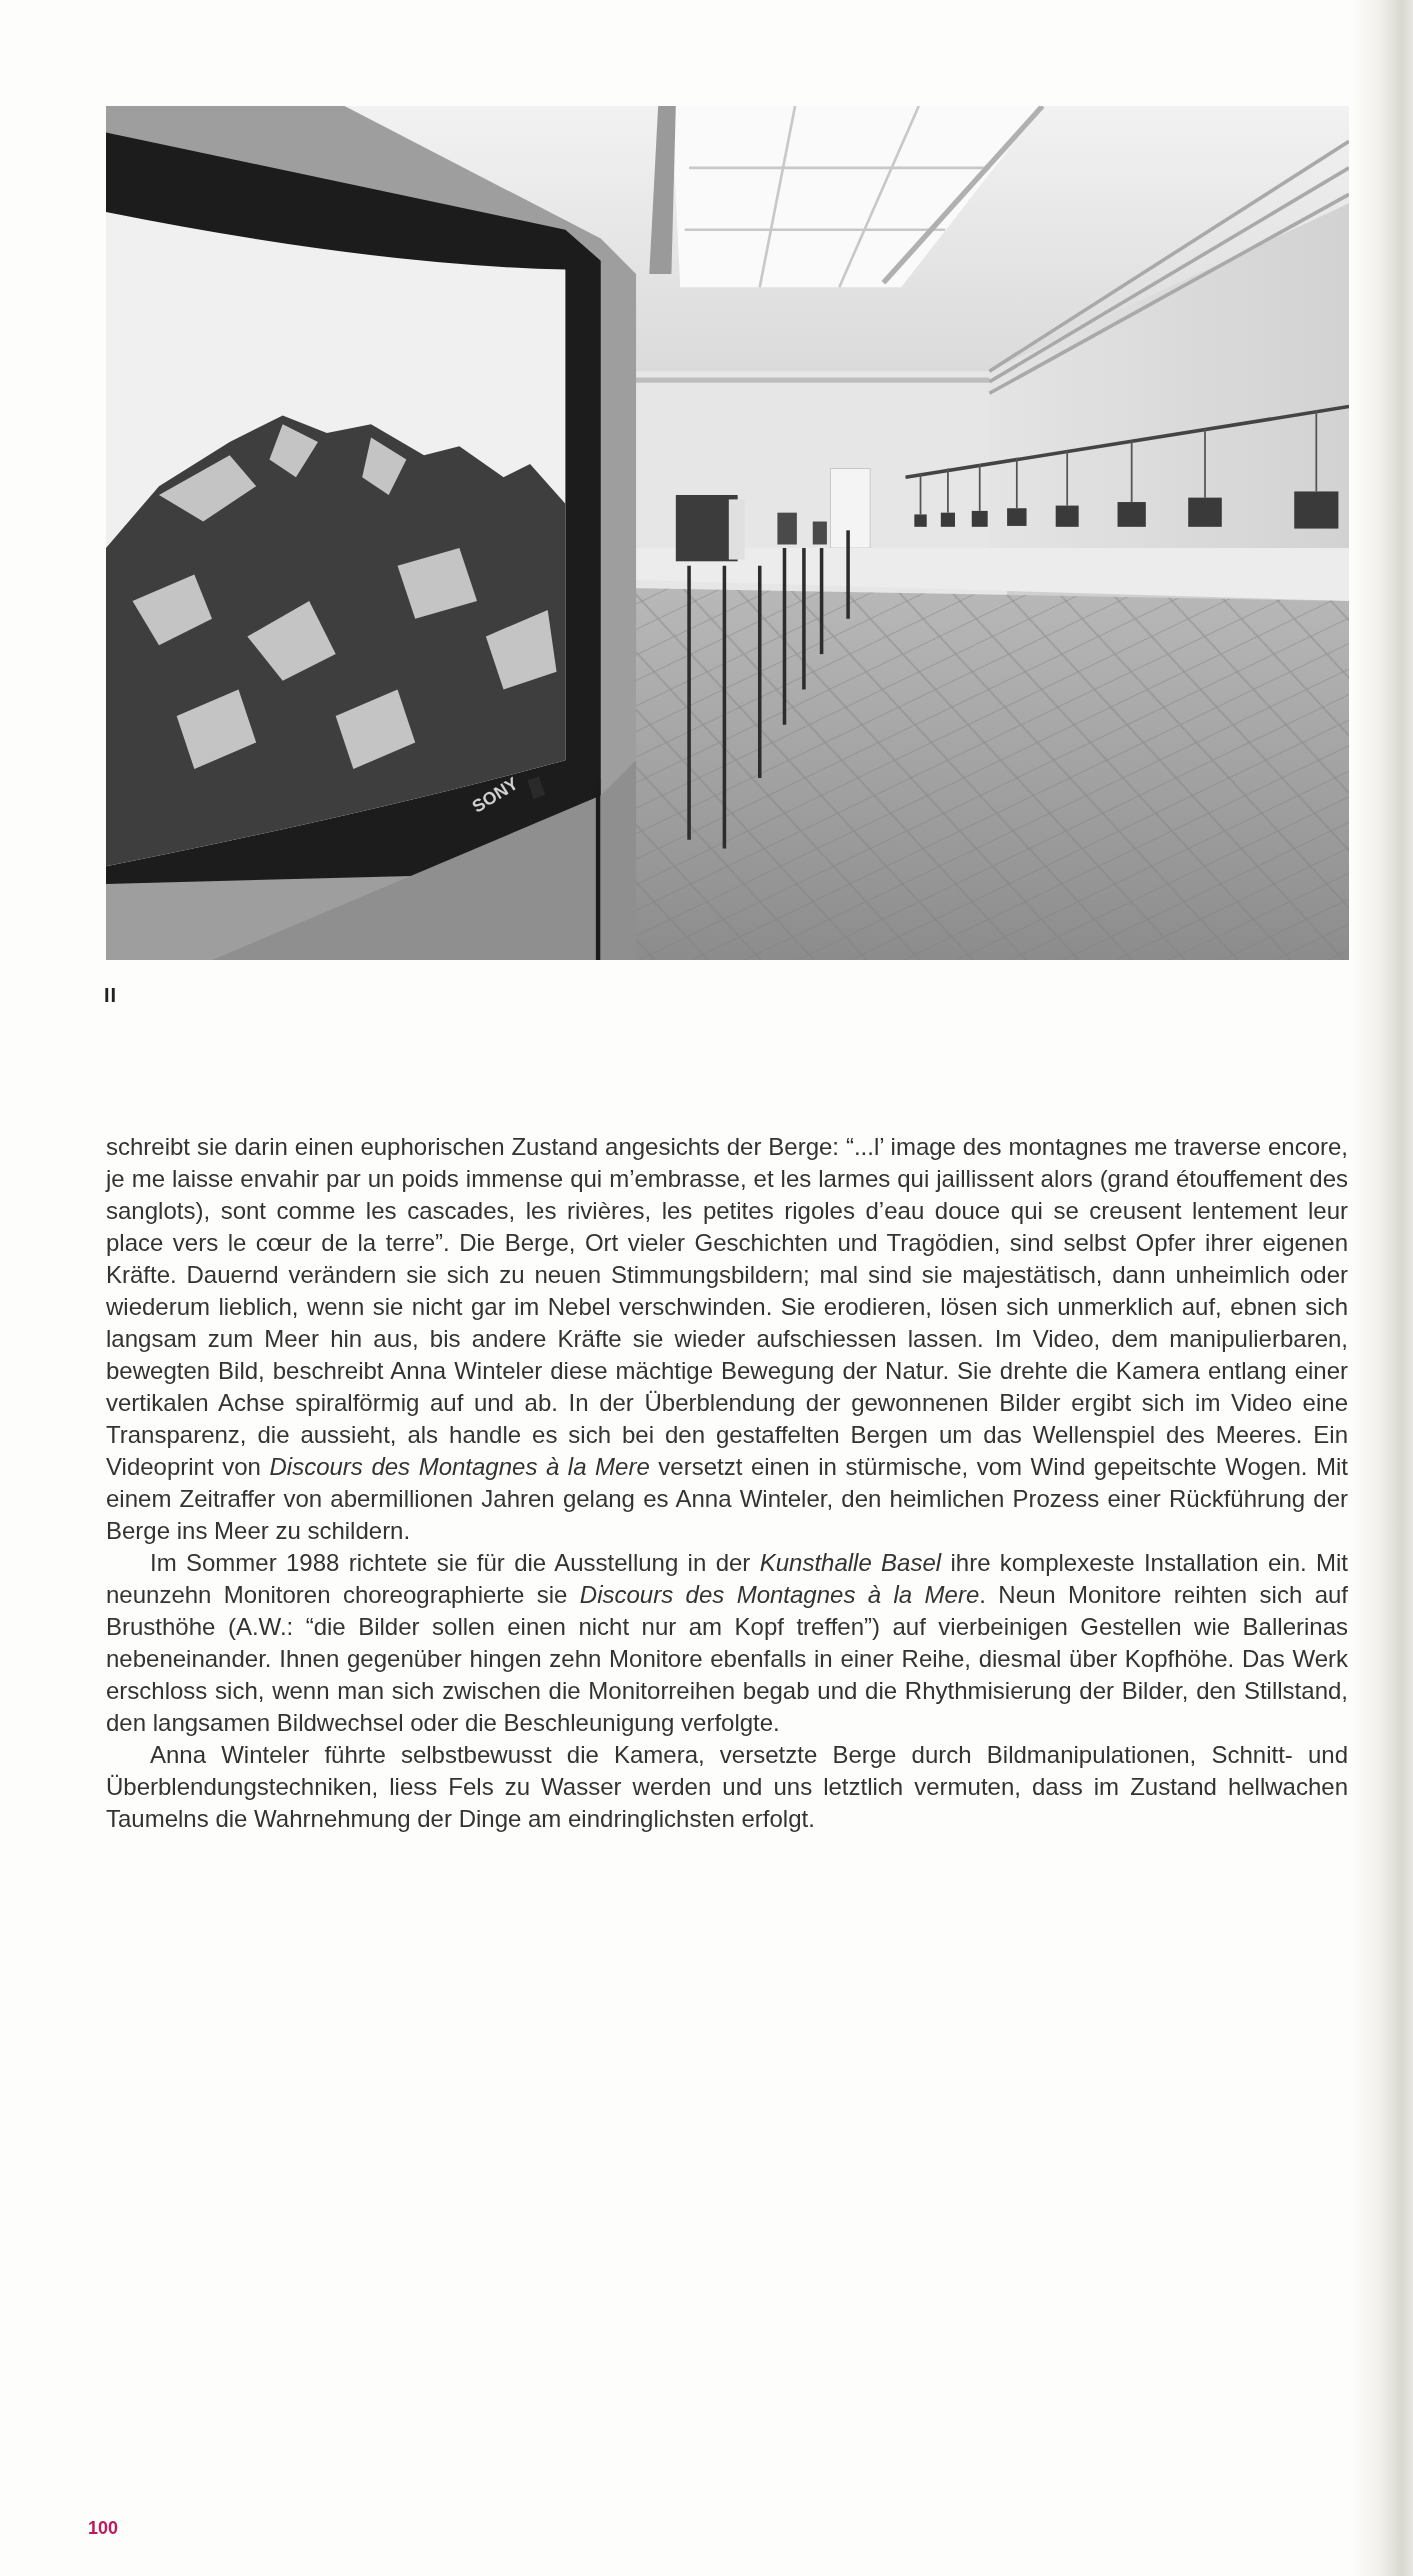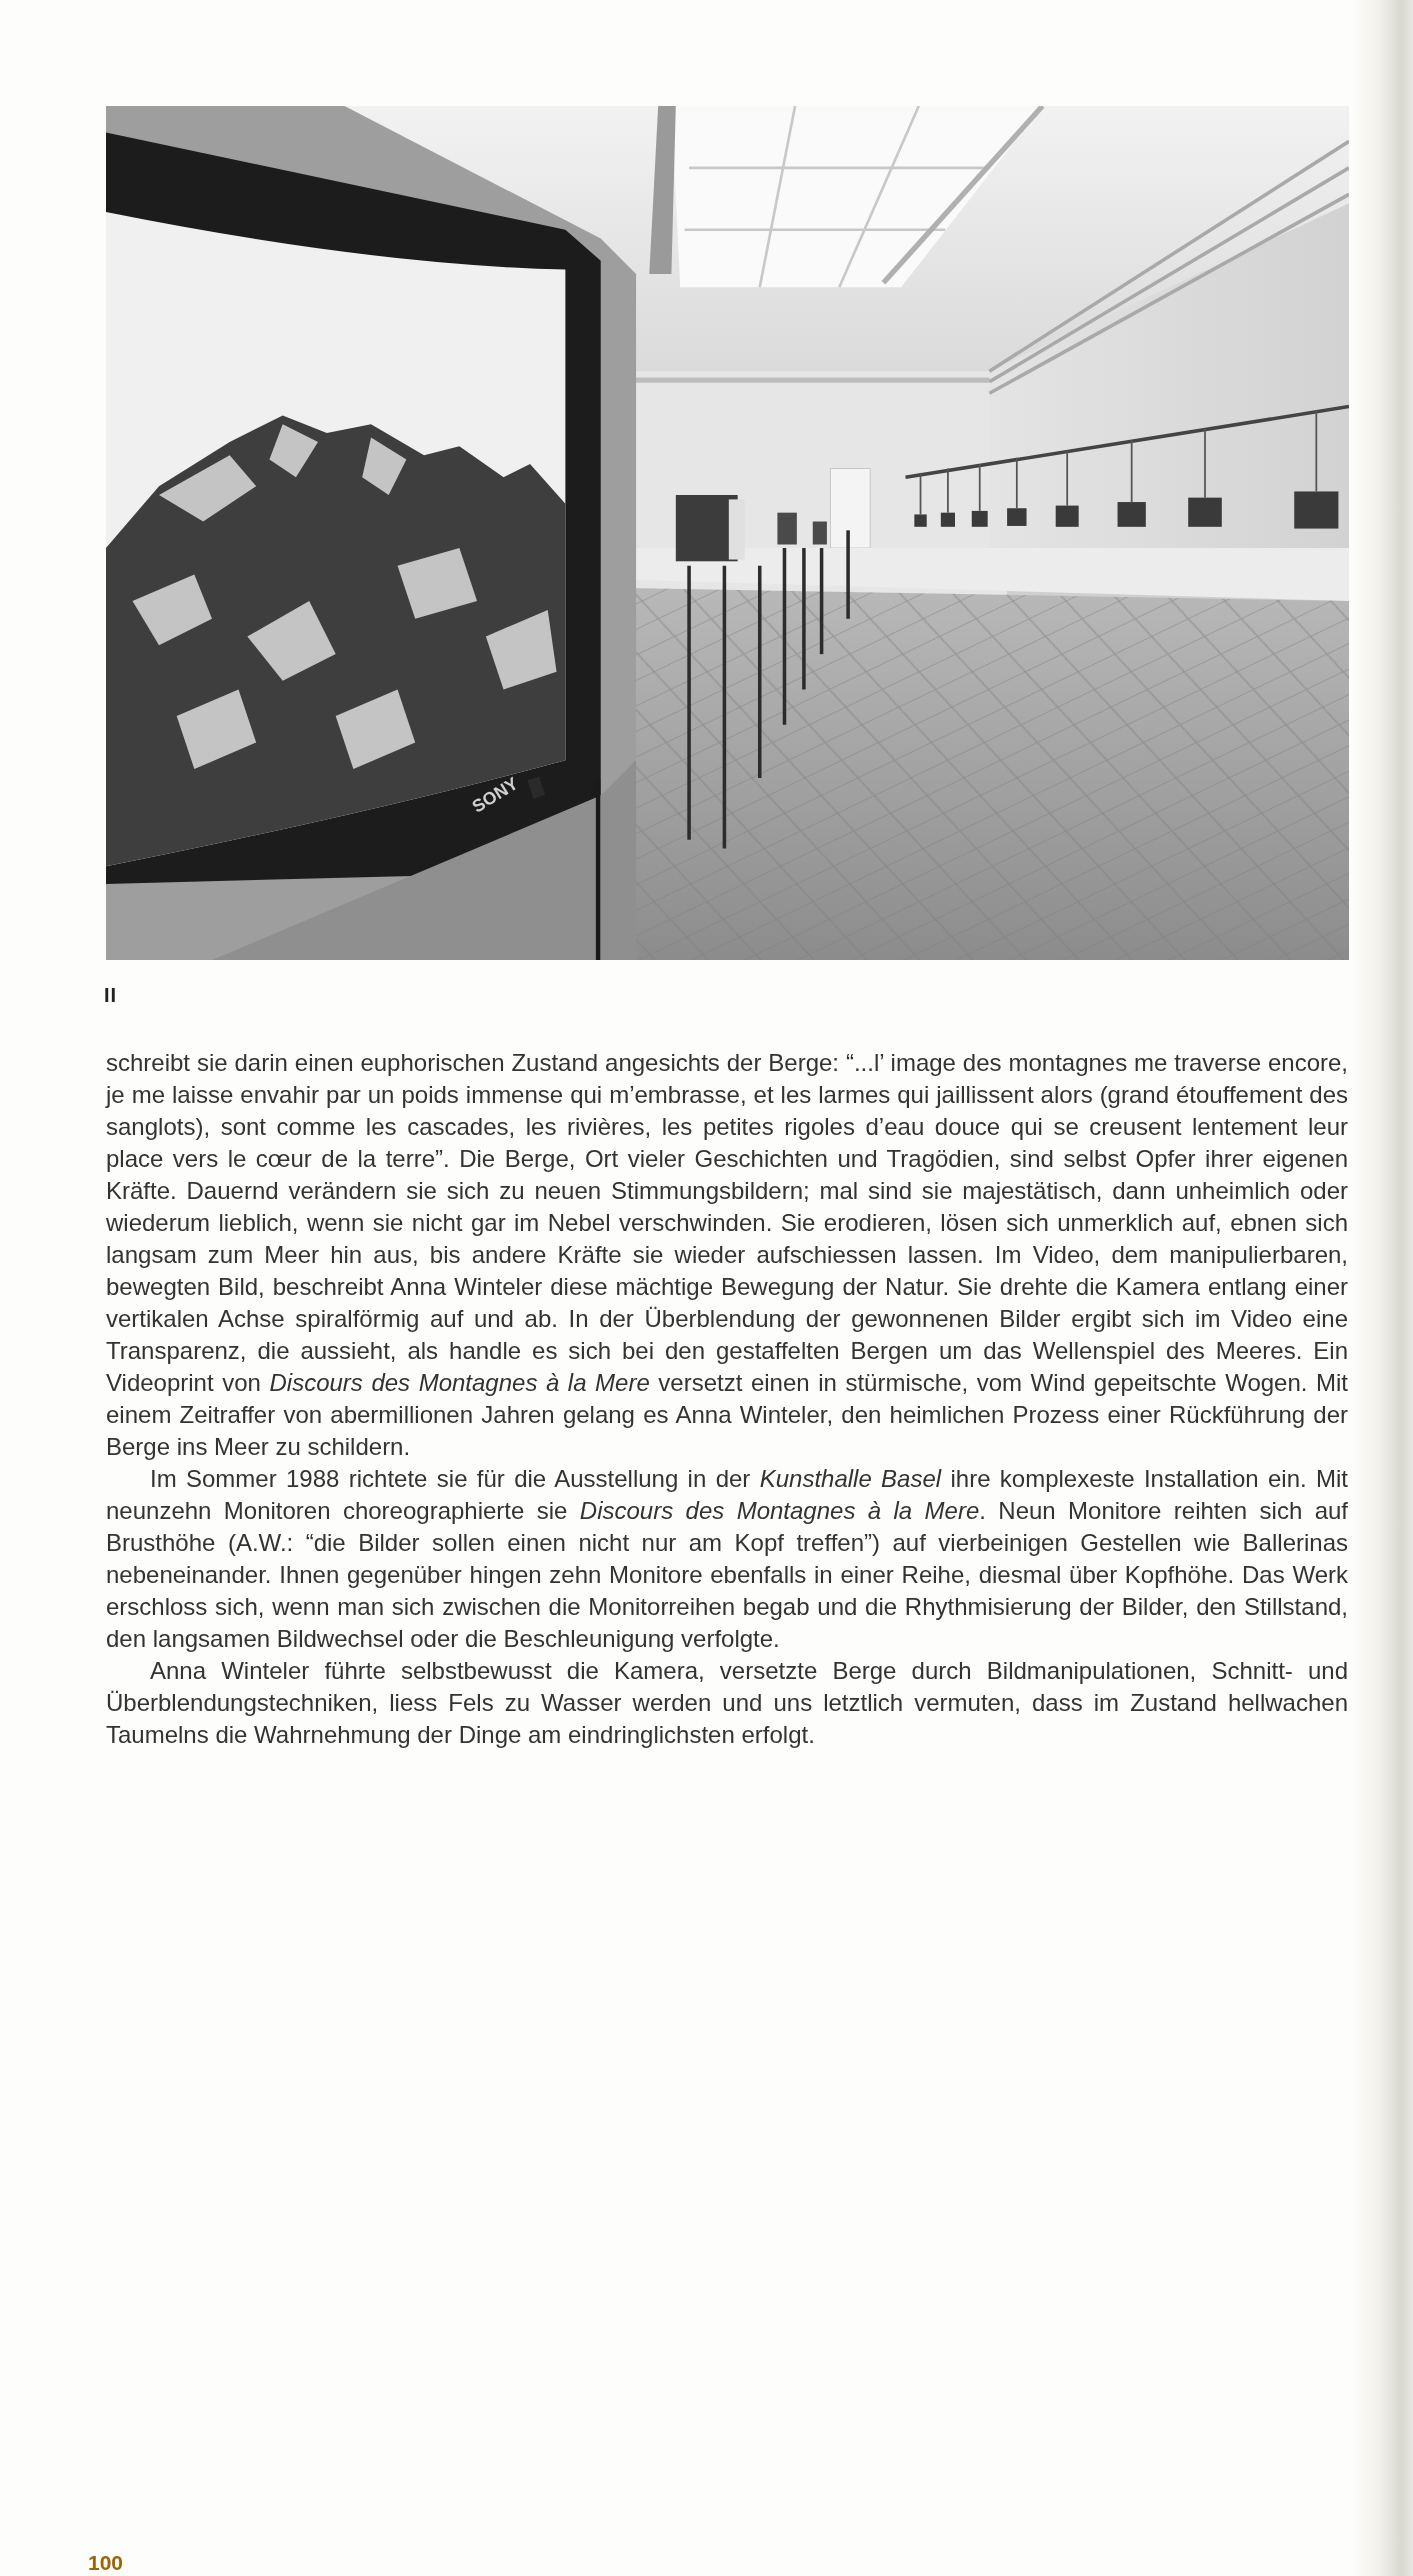--- a/index.html
+++ b/index.html
@@ -16,30 +16,30 @@
   .photo {
     position: absolute; left: 106px; top: 106px; width: 1243px; height: 854px;
     overflow: hidden; background: #cfcfcf;
   }
   .photo svg { display: block; width: 100%; height: 100%; }
   .fig-label {
     position: absolute; left: 104px; top: 984px;
     font-size: 20px; font-weight: bold; color: #222; letter-spacing: 0.9px;
   }
   .text-block {
-    position: absolute; left: 106px; top: 1047px; width: 1242px;
+    position: absolute; left: 106px; top: 1131px; width: 1242px;
     font-size: 24px; line-height: 32px; color: #333;
     text-align: justify; hyphens: manual;
   }
   .text-block p { margin: 0; }
   .text-block p + p { text-indent: 44px; }
   .text-block em { font-style: italic; }
   .page-number {
     position: absolute; left: 88px; top: 2518px;
-    font-size: 21px; font-weight: bold; color: #a16207; margin-top: 33px;
+    font-size: 18px; font-weight: bold; color: #be185d;
   }
 </style>
 </head>
 <body>
 
 <div class="gutter-shadow"></div>
 
 <div class="photo">
   <svg viewBox="0 0 1407 966" preserveAspectRatio="none">
     <defs>

